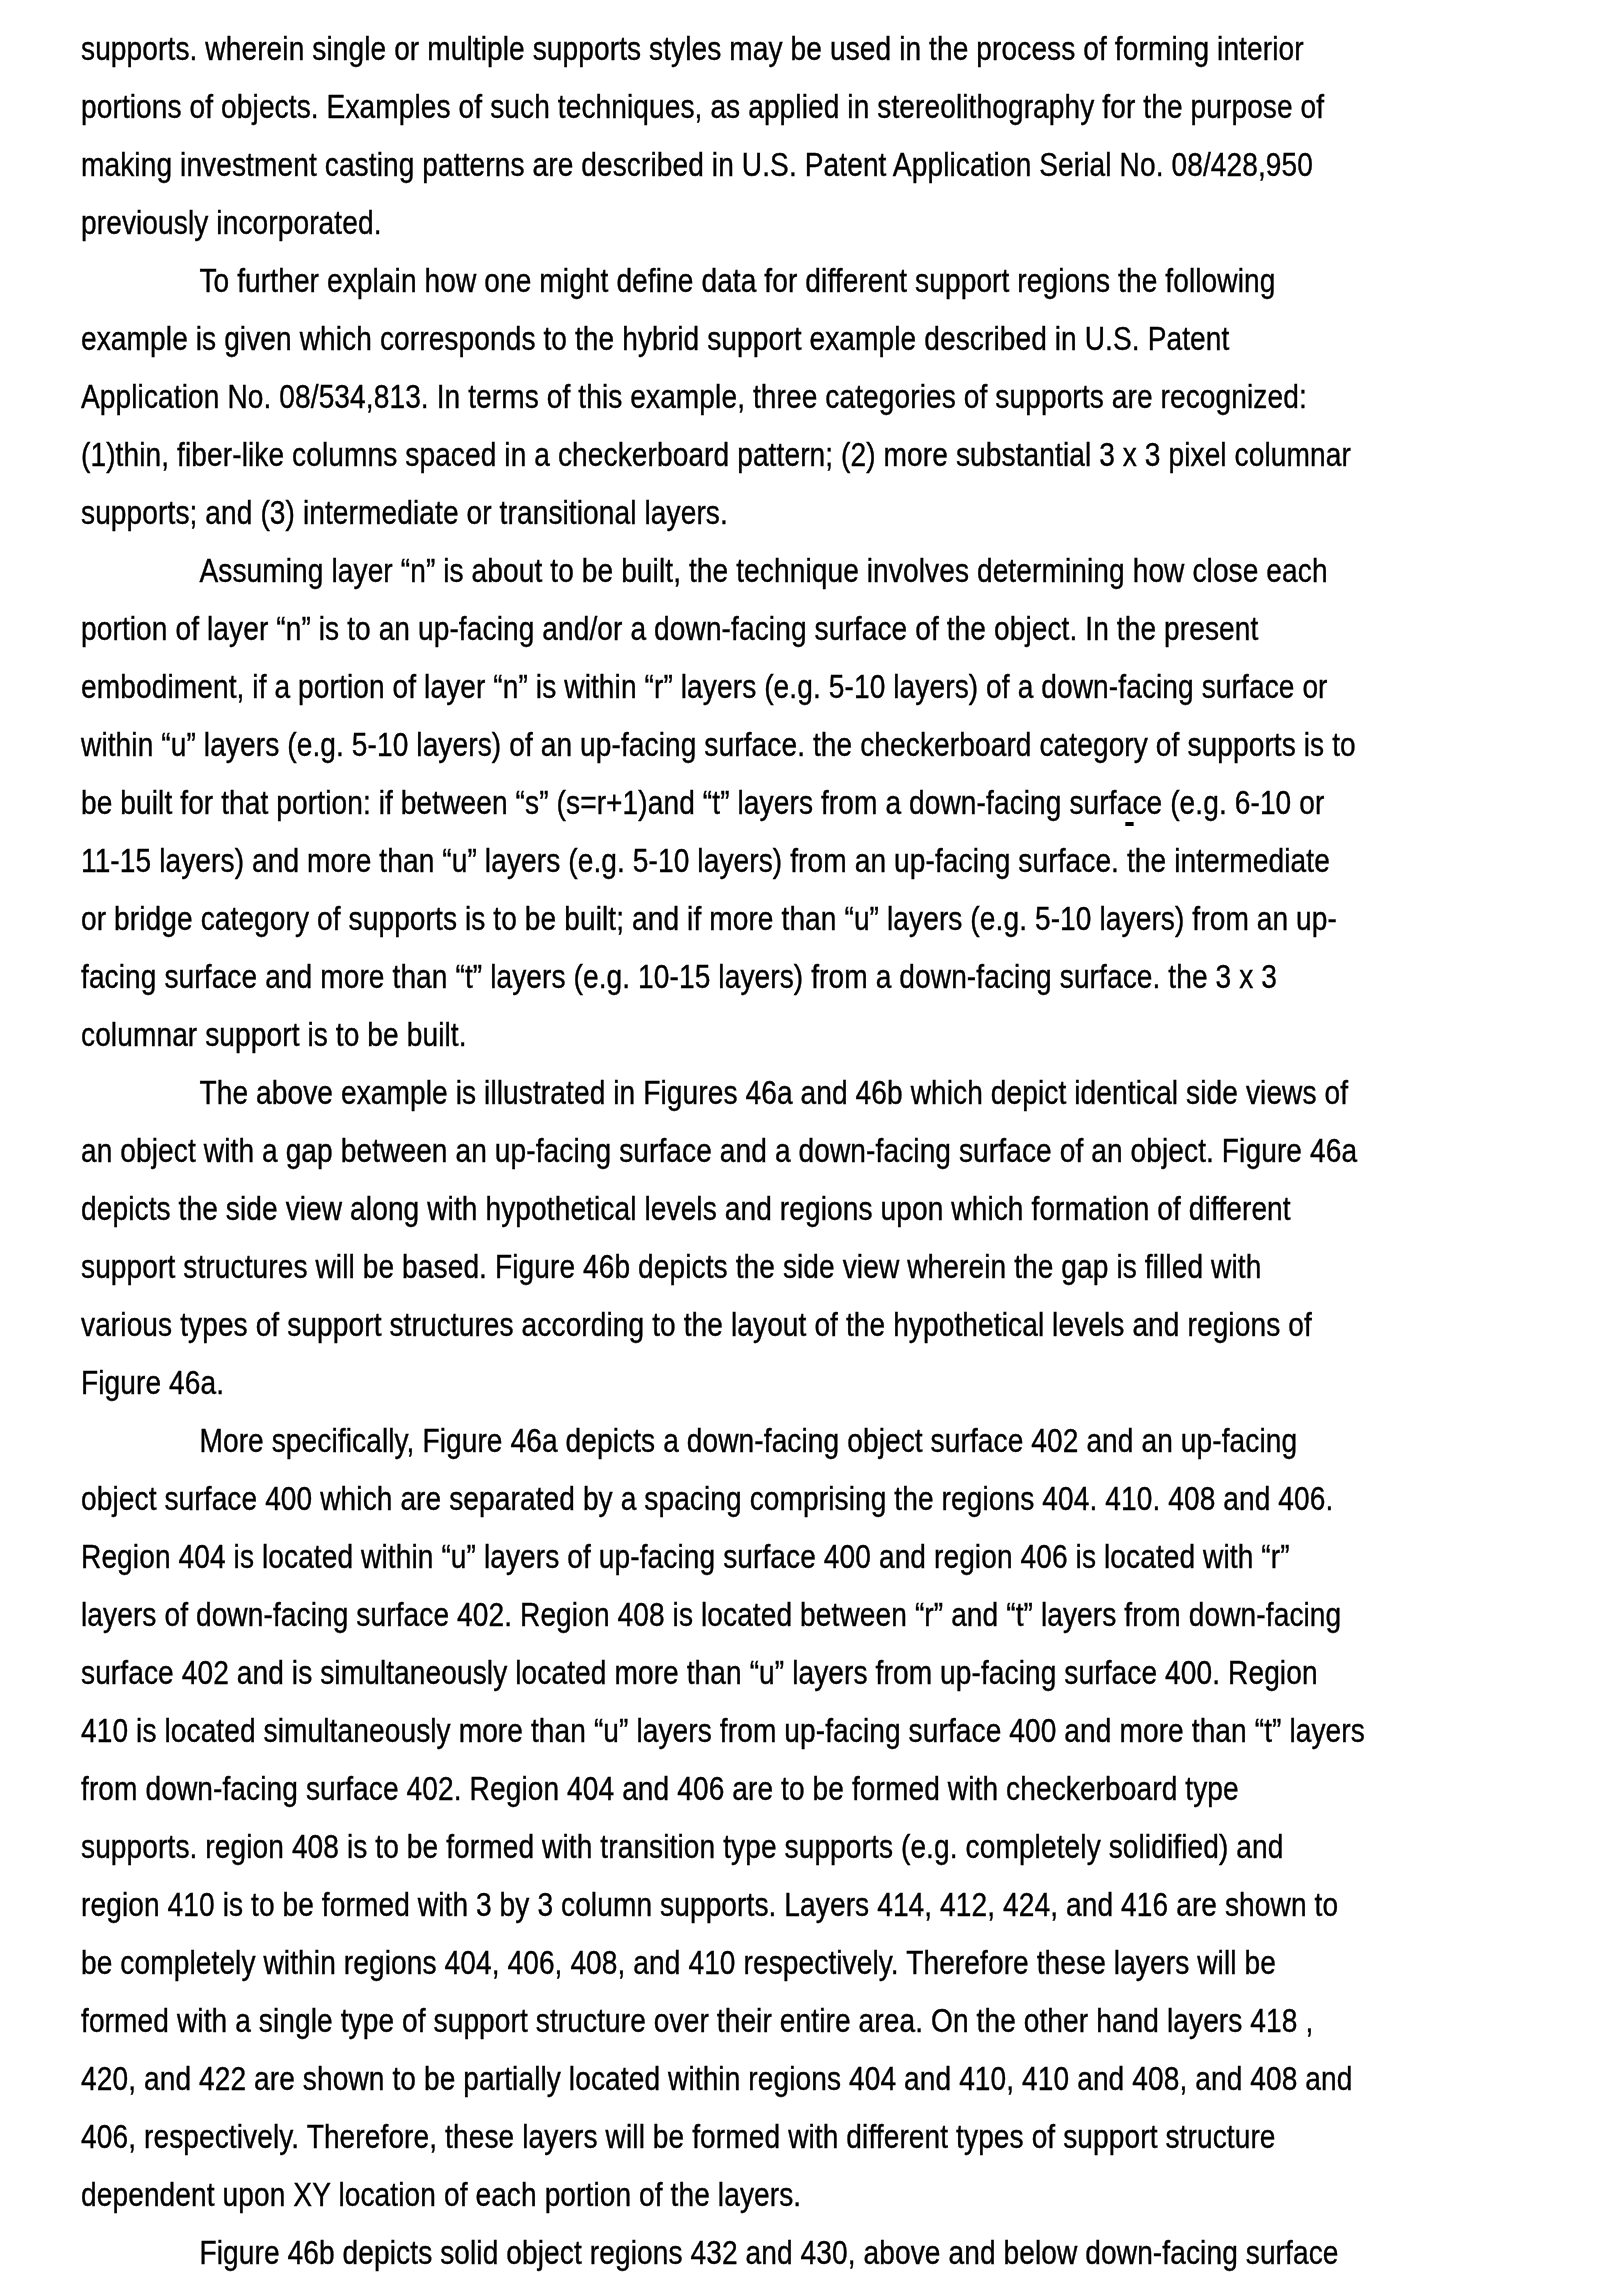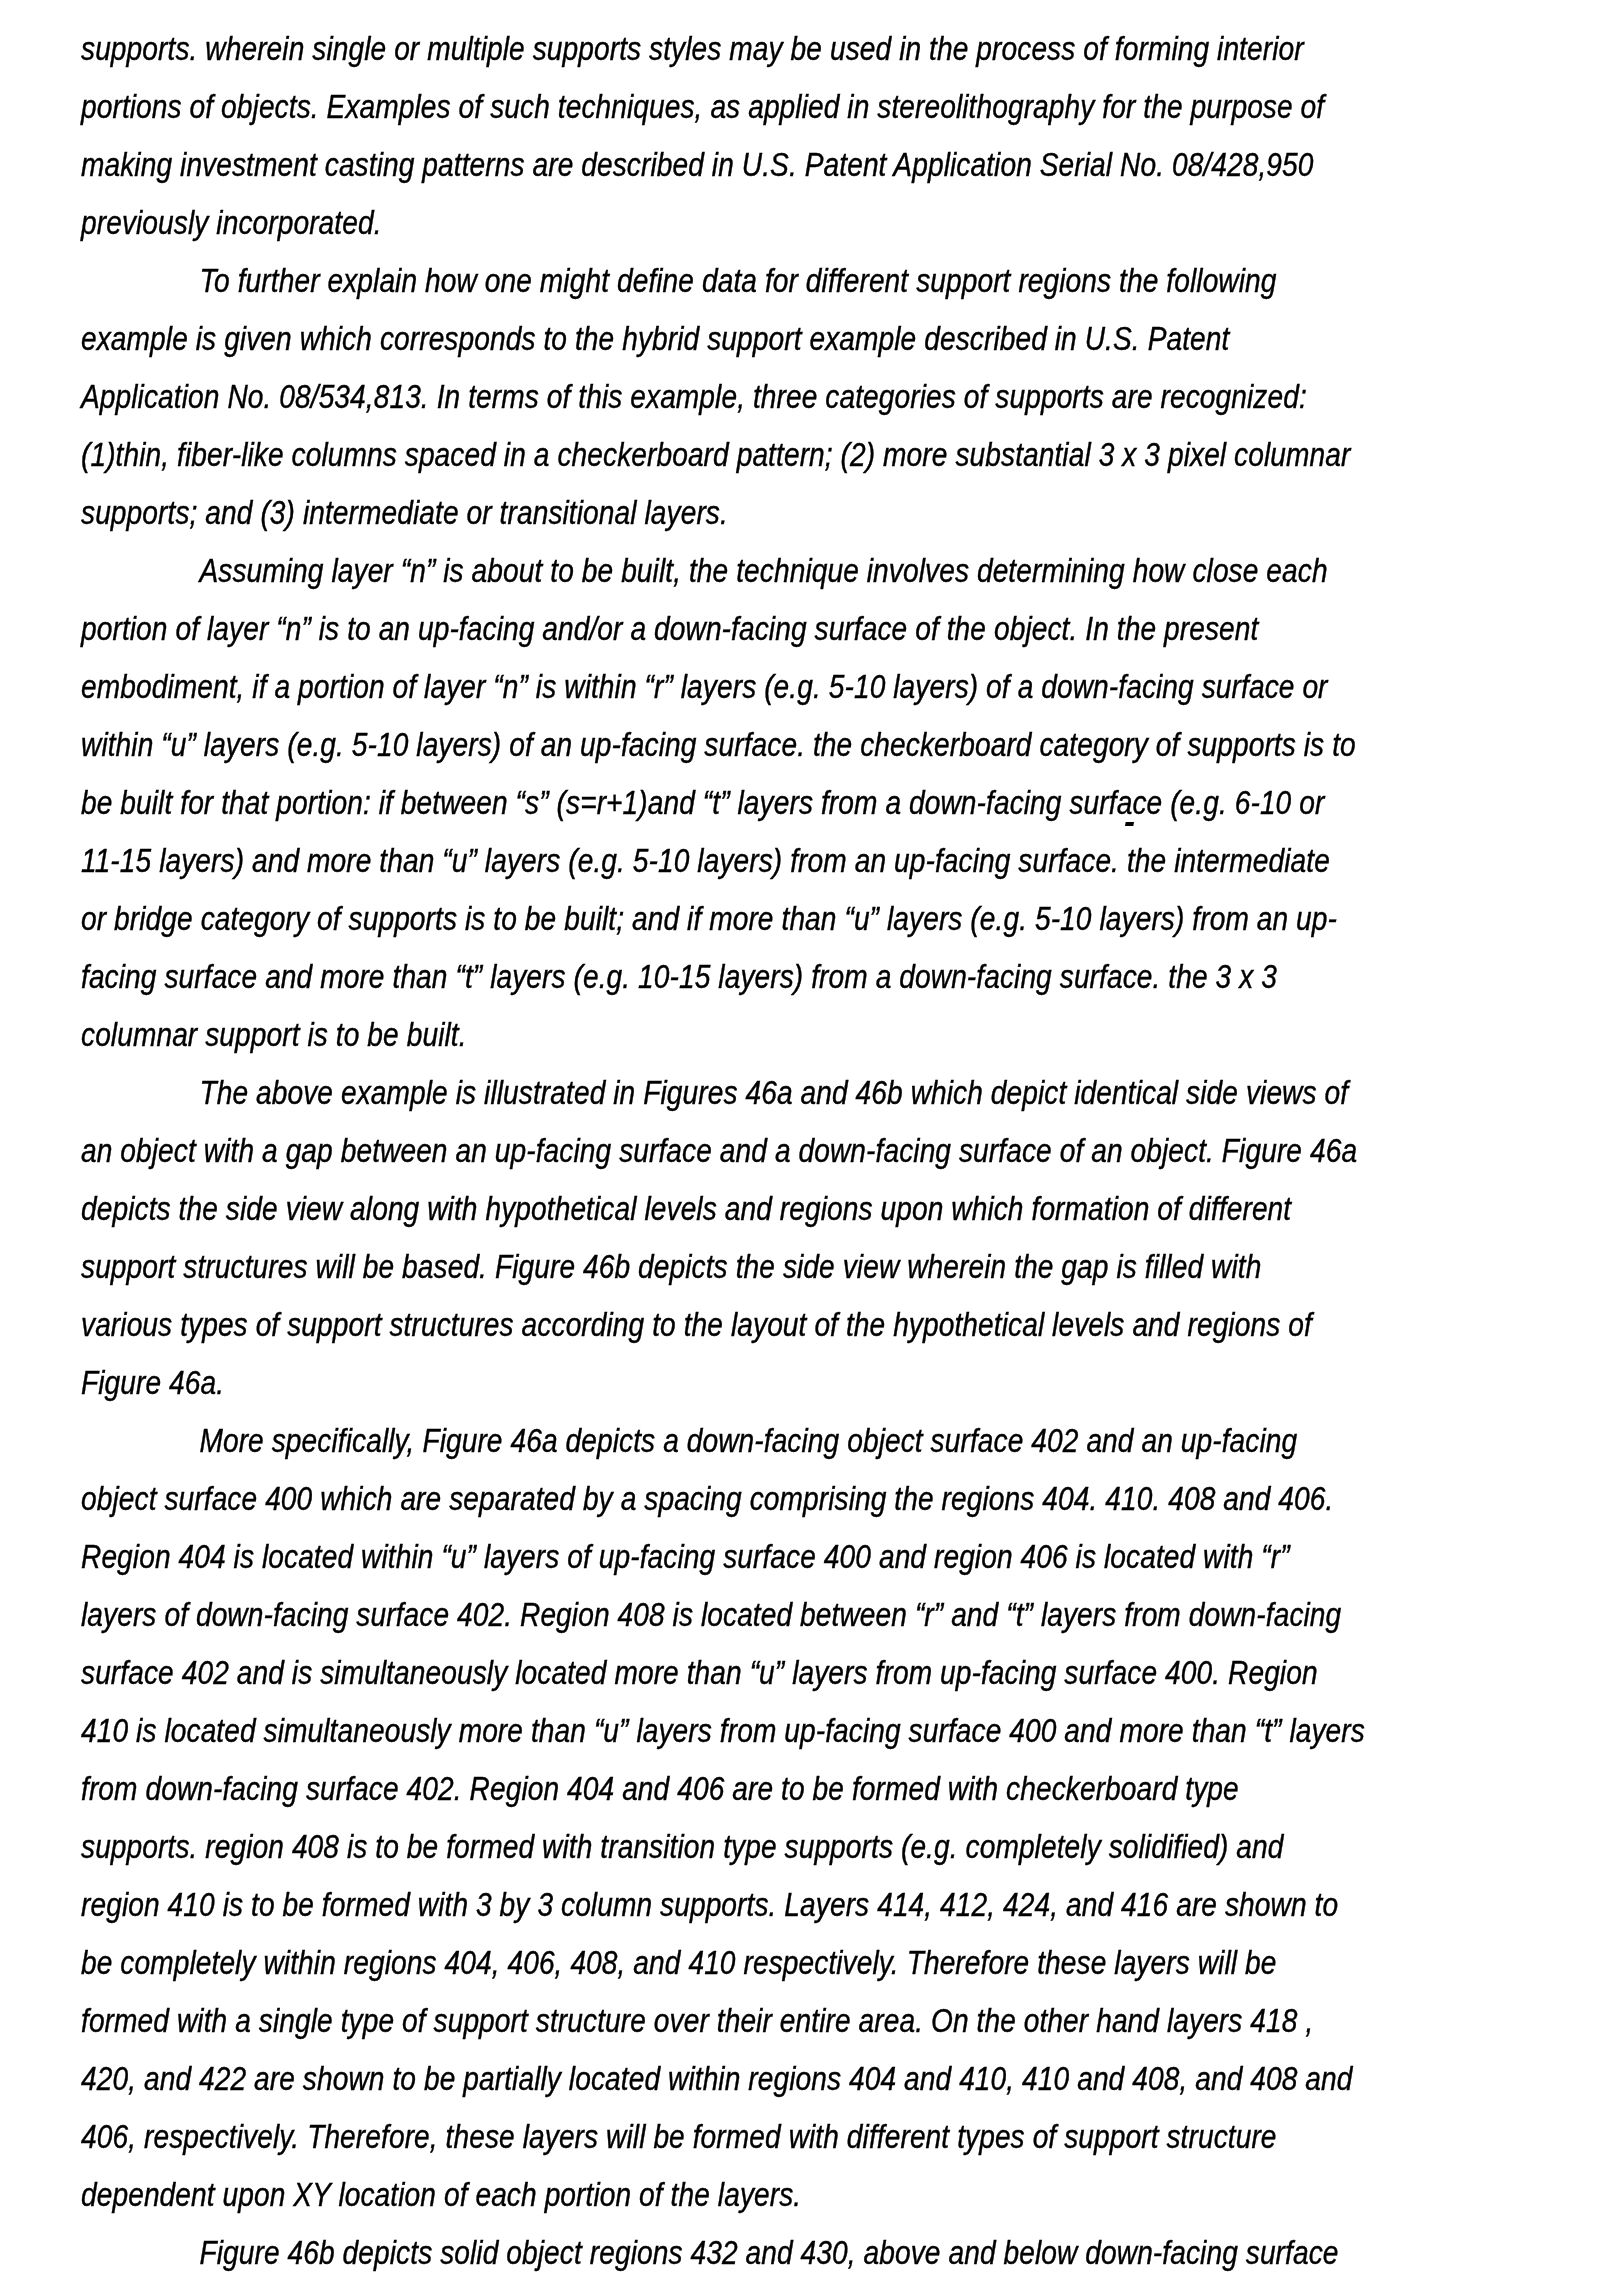--- a/index.html
+++ b/index.html
@@ -12,21 +12,20 @@
     height: 2284px;
     position: relative;
     overflow: hidden;
     font-family: "Liberation Sans", sans-serif;
     color: #000000;
   }
   .page {
     position: absolute;
     inset: 0;
     background: #ffffff;
-    font-style: italic;
   }
   .text-wrap {
     position: absolute;
     top: 20px;
     left: 81px;
     right: 0;
   }
   
   .text-block {
     width: 1806px;

